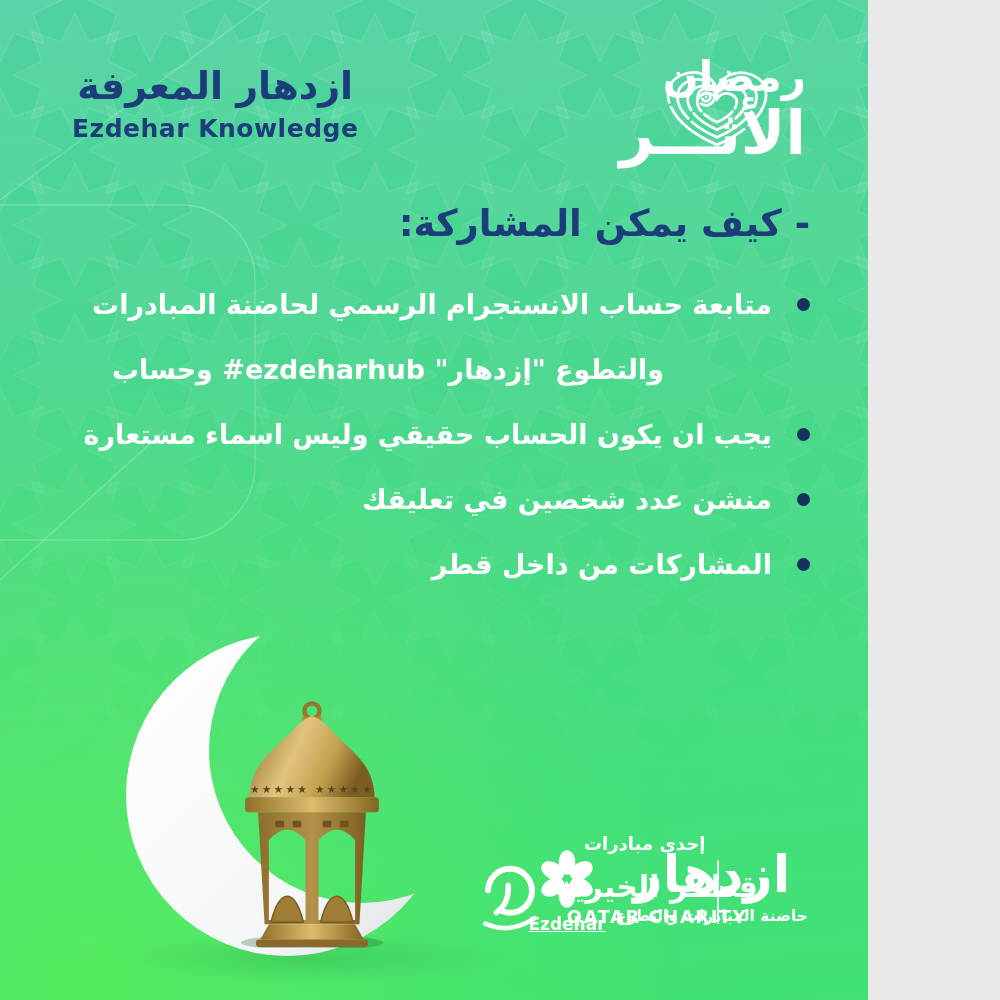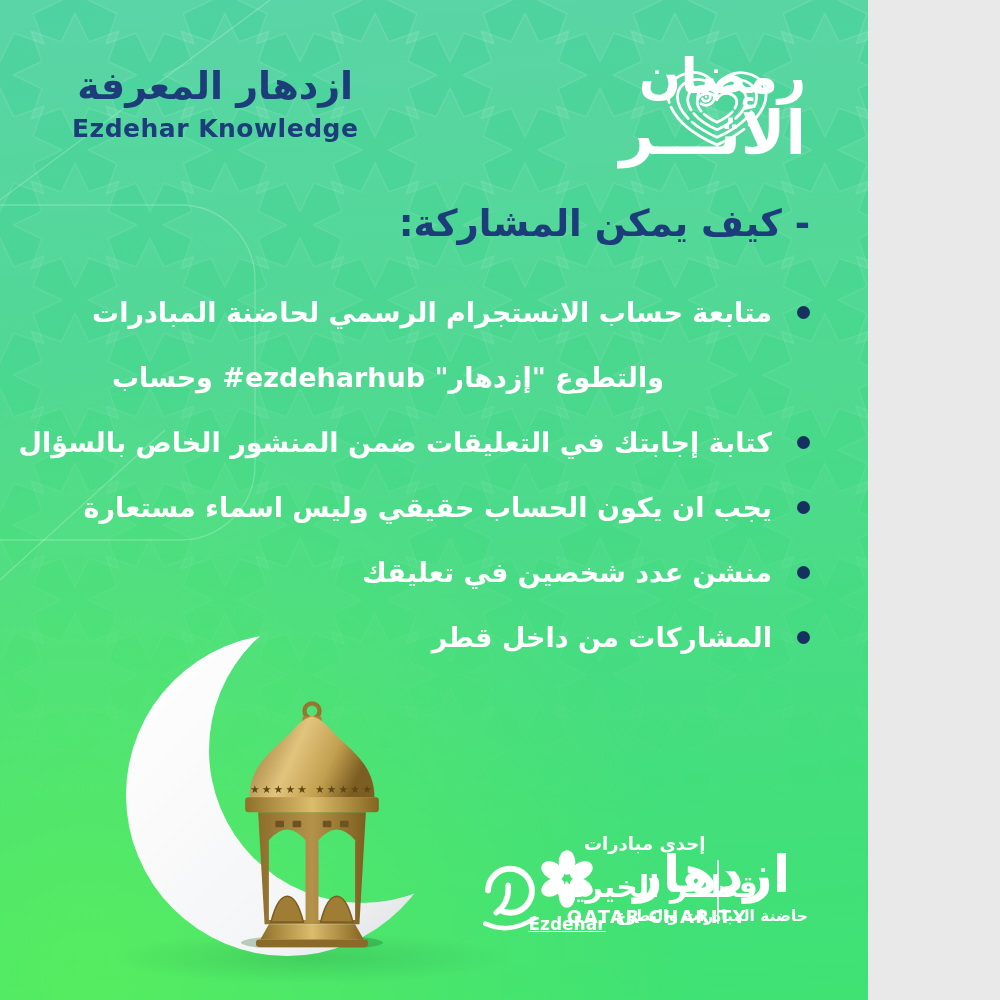--- a/index.html
+++ b/index.html
@@ -11,29 +11,29 @@
       linear-gradient(175deg,#4fd2a2 0%,#48d989 48%,#3fe273 100%);
   }
   .bg-pattern{position:absolute;left:0;top:0;}
   
   .brand-knowledge{position:absolute;left:72px;top:60px;text-align:center;color:#1c3d7a;}
   .brand-knowledge .ar{font-size:38px;line-height:52px;}
   .brand-knowledge .en{font-size:25px;line-height:30px;margin-top:2px;letter-spacing:0.5px;}
   
   .heart-icon{position:absolute;left:648px;top:44px;}
   .brand-ramadan{position:absolute;right:62px;top:48px;text-align:right;color:#ffffff;direction:rtl;}
-  .brand-ramadan .l1{font-size:49px;line-height:58px;margin-left:24px;}
+  .brand-ramadan .l1{font-size:42px;line-height:58px;margin-left:24px;}
   .brand-ramadan .l2{font-size:60px;line-height:54px;}
   
   .heading{position:absolute;right:58px;top:202px;direction:rtl;text-align:right;
     color:#1c3d7a;font-size:37px;white-space:nowrap;}
   
   .bullets{position:absolute;right:58px;top:277px;width:680px;direction:rtl;text-align:right;color:#ffffff;}
   .bullet{position:relative;padding-right:38px;margin-top:25px;}
-  .bullet:first-child{margin-top:16px;}
+  .bullet:first-child{margin-top:8px;}
   .dot{position:absolute;right:0;top:13px;width:13px;height:13px;border-radius:50%;background:#16315f;}
   .line{font-size:27px;line-height:40px;white-space:nowrap;}
   .cont{margin-top:25px;margin-left:0;padding-left:0;text-align:right;padding-right:0;margin-right:108px;}
   
   .initiative-note{position:absolute;left:584px;top:833px;color:#fff;font-size:18px;direction:rtl;}
   .qc-block{position:absolute;left:478px;top:858px;display:flex;align-items:center;color:#fff;}
   .qc-text{margin-left:14px;text-align:center;}
   .qc-text .ar{font-size:30px;line-height:36px;direction:rtl;}
   .qc-text .en{font-size:18px;line-height:24px;letter-spacing:1.5px;}
   .divider{position:absolute;left:717px;top:860px;width:2px;height:64px;background:rgba(255,255,255,0.9);border-radius:1px;}
@@ -104,24 +104,20 @@
 
   <div class="heading">- كيف يمكن المشاركة:</div>
 
   <div class="bullets">
     <div class="bullet">
       <span class="dot"></span>
       <div class="line">متابعة حساب الانستجرام الرسمي لحاضنة المبادرات</div>
       <div class="cont">
         <div class="line">والتطوع "إزدهار" ‎#ezdeharhub‎ وحساب</div>
       </div>
-    </div>
-    <div class="bullet">
-      <span class="dot"></span>
-      <div class="line">كتابة إجابتك في التعليقات ضمن المنشور الخاص بالسؤال</div>
     </div>
     <div class="bullet">
       <span class="dot"></span>
       <div class="line">يجب ان يكون الحساب حقيقي وليس اسماء مستعارة</div>
     </div>
     <div class="bullet">
       <span class="dot"></span>
       <div class="line">منشن عدد شخصين في تعليقك</div>
     </div>
     <div class="bullet">

